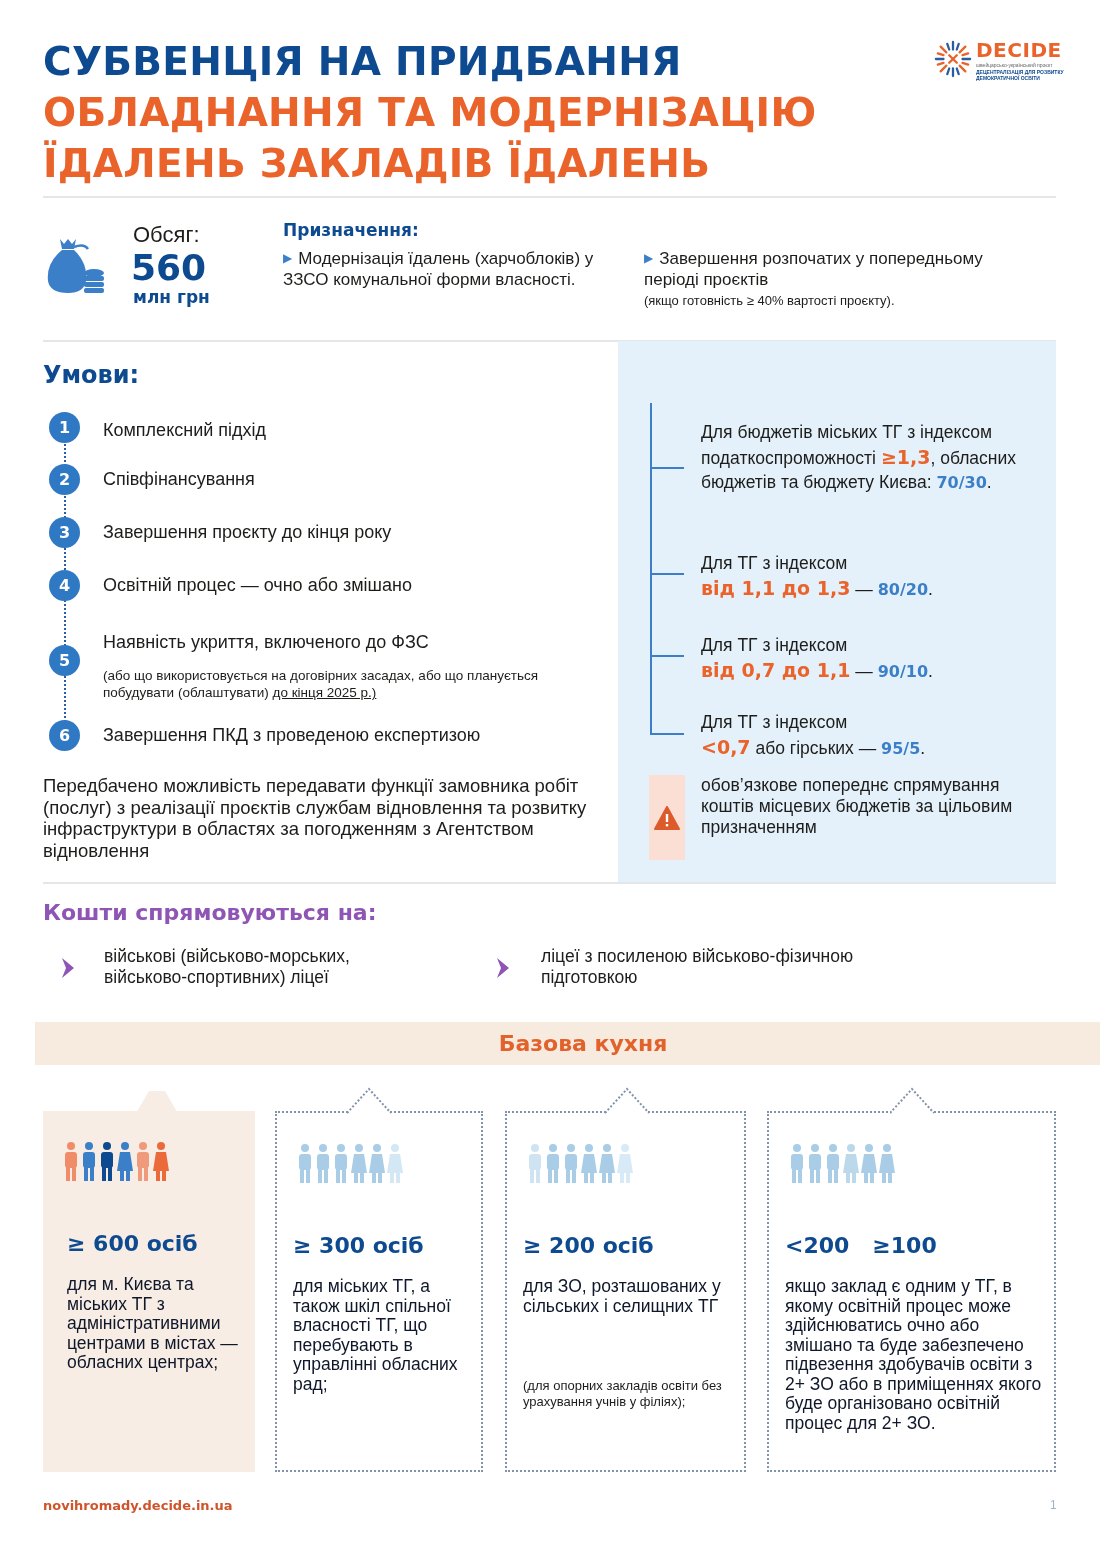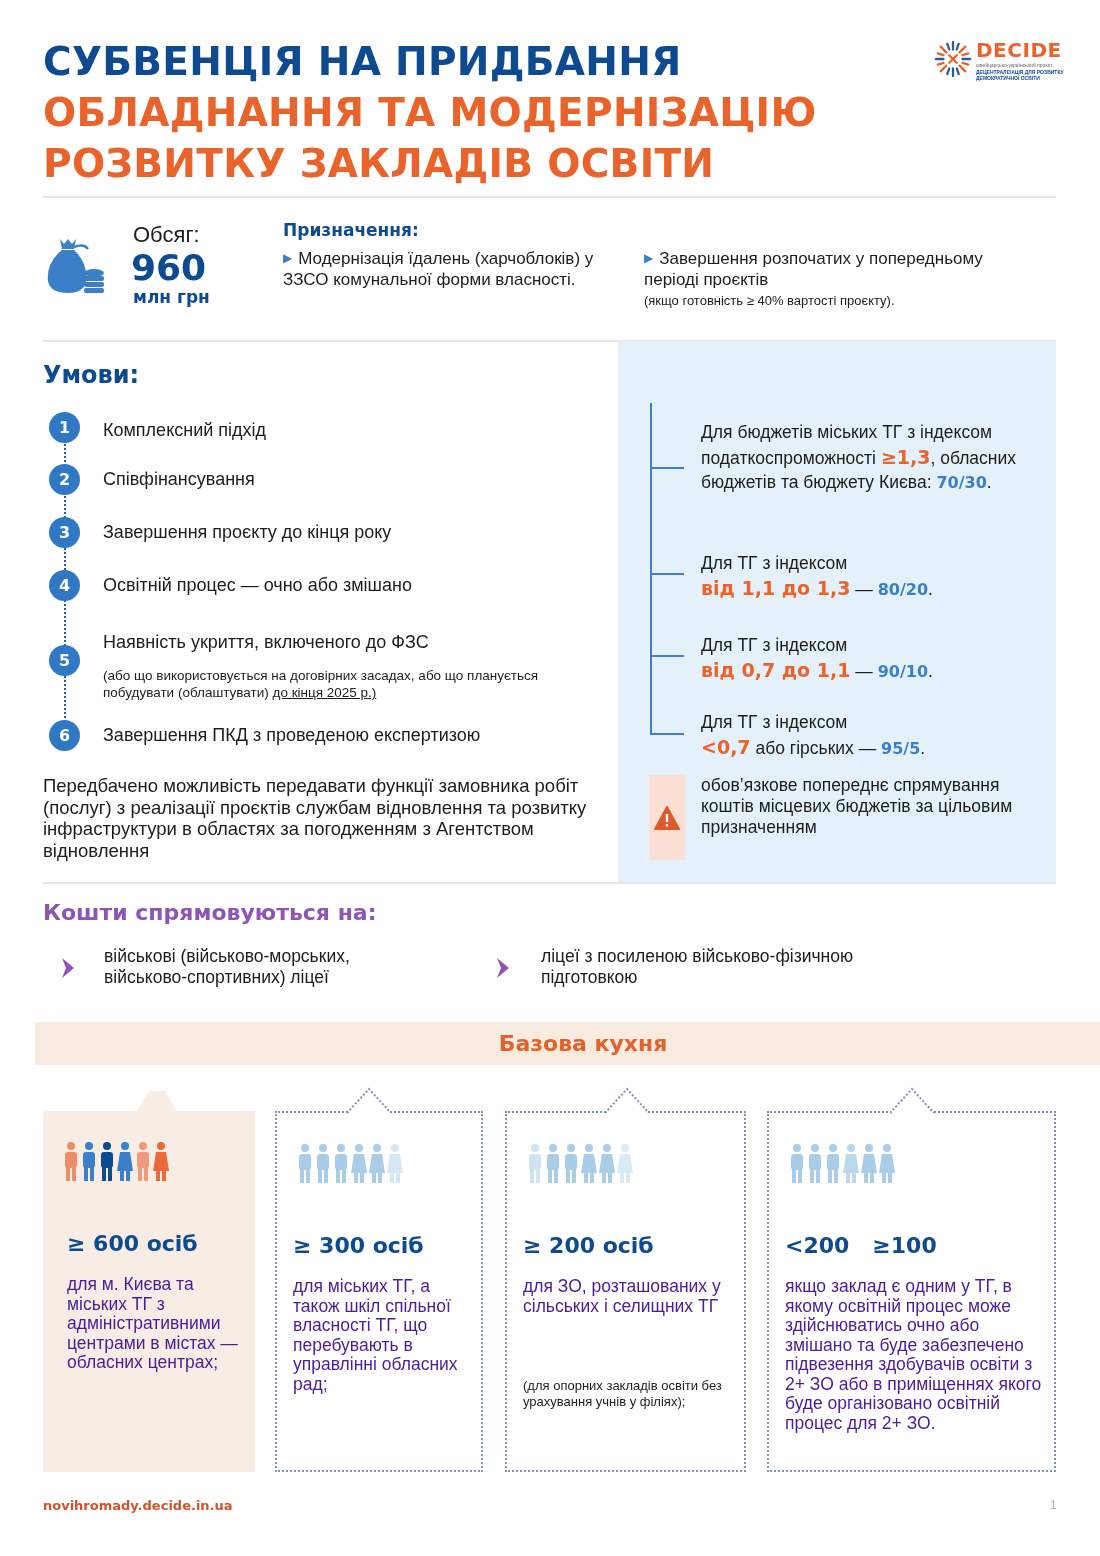--- a/index.html
+++ b/index.html
@@ -68,35 +68,35 @@
   
   .kitchen-bar { position: absolute; left: 35px; top: 1022px; width: 1096px; height: 43px; background: #f7ebe0; display: flex; align-items: center; justify-content: center; }
   .kitchen-title { font-family: "DejaVu Sans", sans-serif; font-weight: bold; font-size: 22px; color: #e2622b; }
 
   .card { position: absolute; top: 1111px; height: 361px; }
   .card.filled { background: #f7ede4; }
   .card.dotted { border: 2px dotted #8193ab; }
   .card-notch-svg { position: absolute; top: -26px; width: 44px; height: 28px; }
   .people { position: absolute; top: 30px; left: 20px; }
   .card-value { position: absolute; left: 16px; top: 120px; font-family: "DejaVu Sans", sans-serif; font-weight: bold; font-size: 22px; color: #0e4a8f; white-space: pre; }
-  .card-desc { position: absolute; left: 16px; top: 164px; font-size: 17.5px; line-height: 19.5px; color: #4c1d95; }
+  .card-desc { position: absolute; left: 16px; top: 164px; font-size: 17.5px; line-height: 19.5px; color: #0f172a; }
   .card-note { position: absolute; left: 16px; top: 265px; font-size: 13px; line-height: 16px; color: #1d1d1b; }
 
   .footer-url { position: absolute; left: 43px; top: 1498px; font-family: "DejaVu Sans", sans-serif; font-weight: bold; font-size: 13px; color: #d0542b; }
   .footer-page { position: absolute; left: 1050px; top: 1498px; font-size: 12px; color: #9fb4cc; }
 </style>
 </head>
 <body>
 
 <div class="page">
 
   <div class="title">
     <div class="l1">СУБВЕНЦІЯ НА ПРИДБАННЯ</div>
     <div class="l2">ОБЛАДНАННЯ ТА МОДЕРНІЗАЦІЮ</div>
-    <div class="l3">РОЗВИТКУ ЗАКЛАДІВ ОСВІТИ</div>
+    <div class="l3">ЇДАЛЕНЬ ЗАКЛАДІВ ЇДАЛЕНЬ</div>
   </div>
 
   <div class="logo">
     <svg class="logo-mark" viewBox="0 0 40 40">
       <g stroke-width="2.4" stroke-linecap="round">
         <line x1="20" y1="2" x2="20" y2="10" stroke="#2b5c9e"></line>
         <line x1="20" y1="30" x2="20" y2="38" stroke="#2b5c9e"></line>
         <line x1="2" y1="20" x2="10" y2="20" stroke="#2b5c9e"></line>
         <line x1="30" y1="20" x2="38" y2="20" stroke="#2b5c9e"></line>
         <line x1="7" y1="7" x2="13" y2="13" stroke="#e9632b"></line>
@@ -129,21 +129,21 @@
     <path d="M30 12 Q40 8 44 14" stroke="#3a7fc8" stroke-width="2.5" fill="none"></path>
     <path d="M18 15 L30 15 Q44 28 42 46 Q40 58 24 58 Q6 58 4 46 Q2 28 18 15 Z" fill="#3a7fc8"></path>
     <g fill="#3a7fc8">
       <ellipse cx="50" cy="38" rx="10" ry="4"></ellipse>
       <rect x="40" y="41" width="20" height="5" rx="2"></rect>
       <rect x="40" y="47" width="20" height="5" rx="2"></rect>
       <rect x="40" y="53" width="20" height="5" rx="2"></rect>
     </g>
   </svg>
   <div class="volume-label">Обсяг:</div>
-  <div class="volume-value">960</div>
+  <div class="volume-value">560</div>
   <div class="volume-unit">млн грн</div>
 
   <div class="purpose-title">Призначення:</div>
   <div class="purpose-item p1">
     <span class="tri">▶</span><span>Модернізація їдалень (харчоблоків) у ЗЗСО комунальної форми власності.</span>
   </div>
   <div class="purpose-item p2">
     <span class="tri">▶</span><span>Завершення розпочатих у попередньому періоді проєктів</span><br>
     <span class="small">(якщо готовність ≥ 40% вартості проєкту).</span>
   </div>

